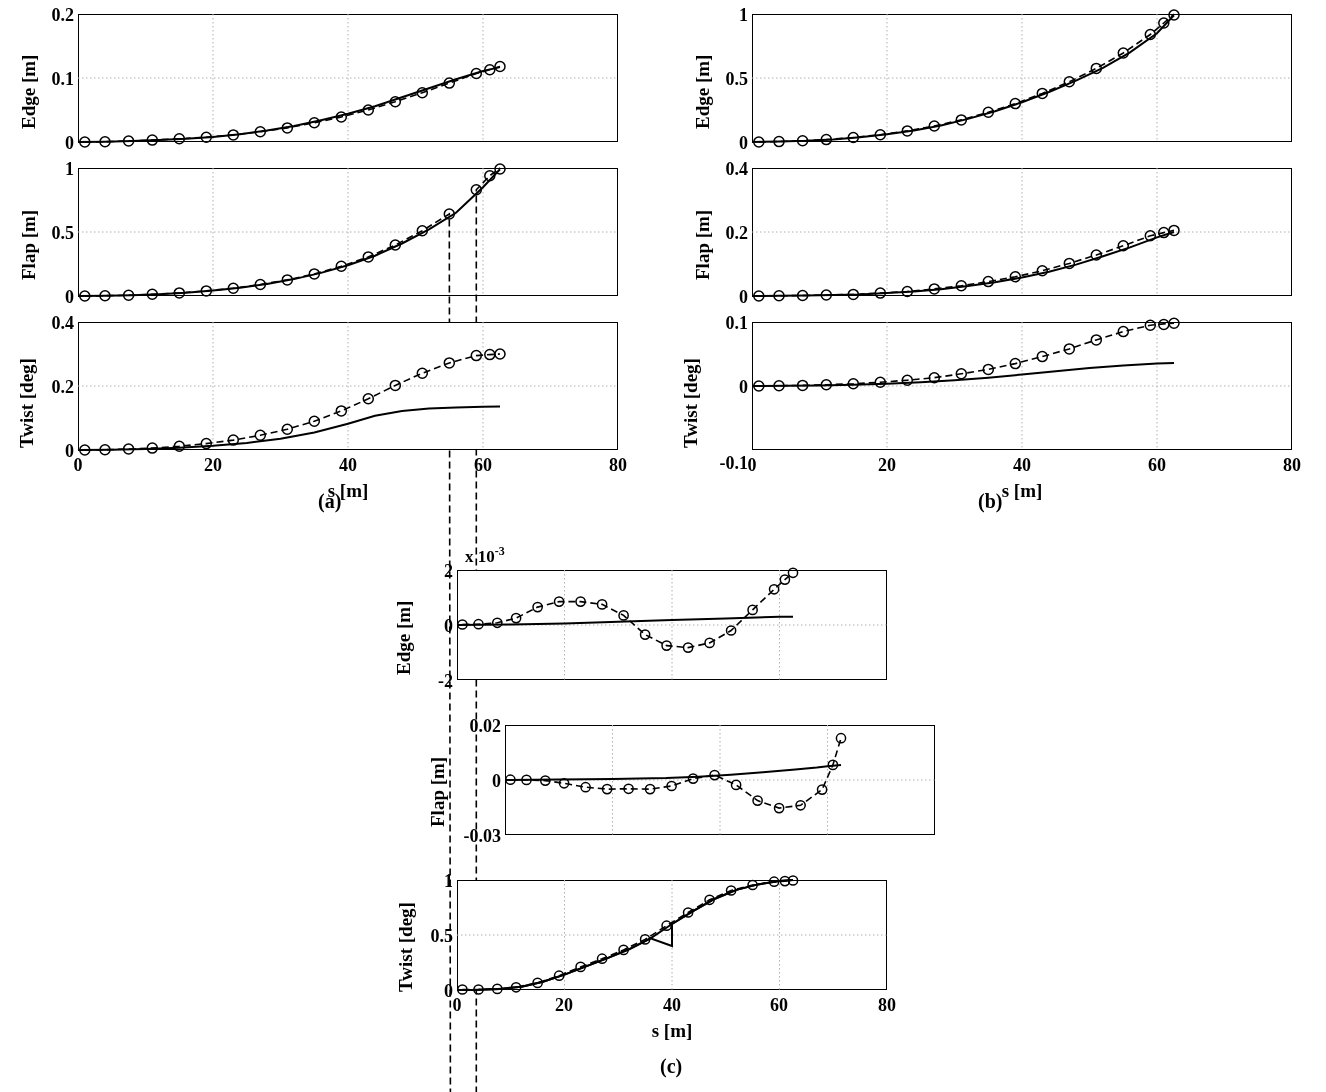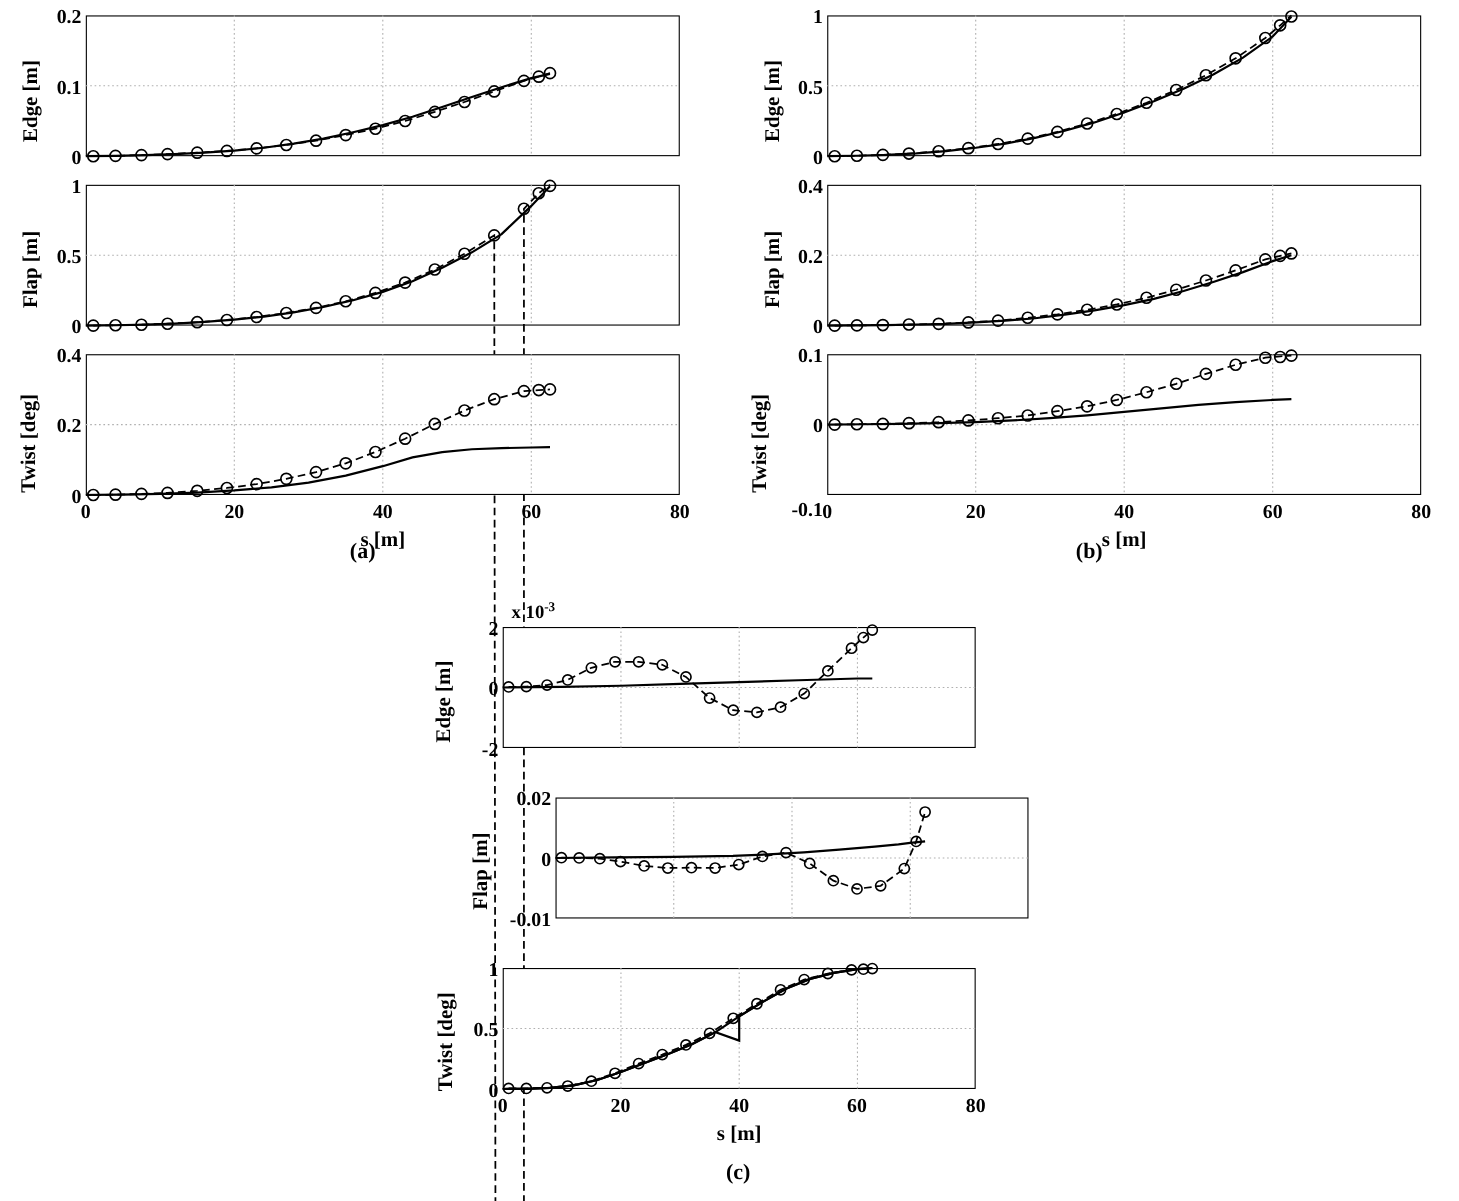--- a/index.html
+++ b/index.html
@@ -339,21 +339,21 @@
         <circle cx="252.6" cy="75.6" r="4.6"></circle>
           <circle cx="274.1" cy="83.1" r="4.6"></circle>
           <circle cx="295.6" cy="80.3" r="4.6"></circle>
           <circle cx="317.1" cy="64.6" r="4.6"></circle>
         <circle cx="327.9" cy="39.9" r="4.6"></circle>
           <circle cx="336" cy="13.2" r="4.6"></circle>
       </g>
     </svg>
     <div class="ytick" style="left:-58px;top:-9px;width:54px;">0.02</div>
     <div class="ytick" style="left:-58px;top:46px;width:54px;">0</div>
-    <div class="ytick" style="left:-66px;top:101px;width:62px;">-0.01</div>
+    <div class="ytick" style="left:-66px;top:101px;width:62px;">-0.03</div>
     <div class="ylabel" style="left:-78px;top:102px;transform:rotate(-90deg);">Flap [m]</div>
   </div>
 
   <div class="subplot" style="left:122px;top:340px;width:430px;height:110px;">
     <div class="axes-frame" style="left:0;top:0;width:430px;height:110px;"></div>
     <svg class="plot" width="430" height="110" viewBox="0 0 430 110">
       <g stroke="#b0b0b0" stroke-width="1" stroke-dasharray="1.5,2.5">
         <line x1="107.5" y1="0" x2="107.5" y2="110"></line>
         <line x1="215" y1="0" x2="215" y2="110"></line>
         <line x1="322.5" y1="0" x2="322.5" y2="110"></line>

